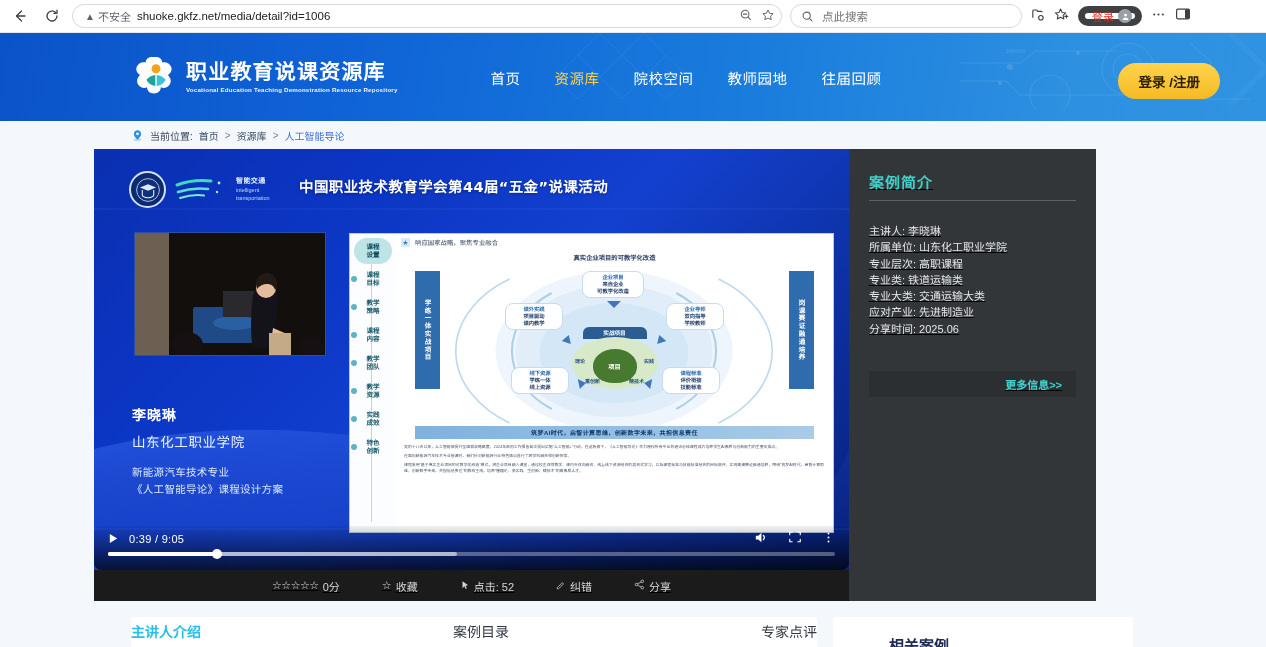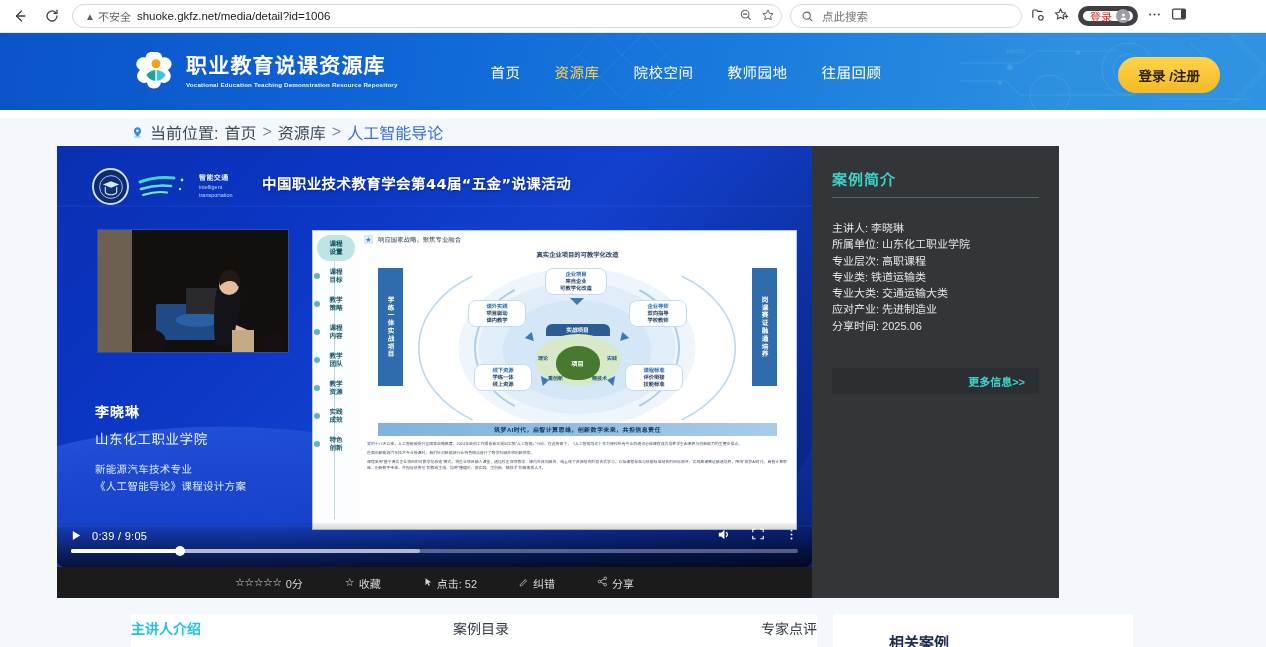--- a/index.html
+++ b/index.html
@@ -30,29 +30,29 @@
   .secure-chip .warn-tri { color: #5f6368; font-size: 10px; }
   .omnibox .url { color: #202124; font-size: 11.5px; white-space: nowrap; overflow: hidden; }
   .omnibox .ob-right { margin-left: auto; display: flex; gap: 8px; align-items: center; color: #5f6368; }
   .searchbox {
     width: 232px; height: 24px; border: 1px solid #d8d8d8; border-radius: 14px;
     display: flex; align-items: center; gap: 8px; padding: 0 10px;
     font-size: 11.5px; color: #70757a; flex: none;
   }
   .chrome-icons { display: flex; align-items: center; gap: 9px; color: #3c4043; flex: none; }
   .login-pill {
-    border: 5px solid #404040; border-radius: 12px; height: 20px;
+    border: 7px solid #404040; border-radius: 12px; height: 20px;
     display: flex; align-items: center; gap: 4px; padding: 0 3px 0 7px;
     color: #d93025; font-size: 11px; white-space: nowrap;
   }
   .avatar-dot { width: 14px; height: 14px; border-radius: 50%; background: #9aa0a6; display:flex; align-items:center; justify-content:center; }
 
   
   .site-header {
-    height: 77px; width: 100%; position: relative; overflow: hidden;
+    height: 88px; width: 100%; position: relative; overflow: hidden;
     background: linear-gradient(100deg, #0b53c9 0%, #0f63d6 28%, #1a7ddd 60%, #2d90e0 84%, #2f93e2 100%);
     display: flex; align-items: center;
   }
   .hdr-deco { position: absolute; inset: 0; pointer-events: none; }
   .logo-wrap { display: flex; align-items: center; gap: 8px; margin-left: 134px; }
   .logo-mark { width: 44px; height: 44px; flex: none; }
   .logo-text-cn {
     color: #fff; font-size: 21px; font-weight: bold; letter-spacing: 1.2px;
     line-height: 1.12; font-family: "DejaVu Sans", sans-serif;
   }
@@ -64,26 +64,26 @@
     position: absolute; right: 46px; top: 55%; transform: translateY(-50%);
     background: linear-gradient(180deg,#ffd34d,#f5ba23);
     color: #2b2000; font-size: 13.5px; font-weight: bold;
     padding: 8px 20px; border-radius: 18px; white-space: nowrap;
   }
 
   
   .page { background: #f4f8fd; width: 100%; height: 537px; }
   .breadcrumb {
     height: 28px; display: flex; align-items: center; gap: 6px;
-    padding-left: 131px; font-size: 16px; color: #3a4a5e; margin-top: 8px;
+    padding-left: 131px; font-size: 10px; color: #3a4a5e;
   }
   .bc-link { color: #3b6fd4; }
   .bc-sep { color: #7b8794; }
 
-  .content-row { display: flex; padding-left: 57px; }
+  .content-row { display: flex; padding-left: 94px; text-decoration: underline; }
   .media-card { width: 1002px; display: flex; background: #1e1e1e; }
 
   
   .video-col { width: 755px; position: relative; }
   .video-stage {
     height: 421px; position: relative; overflow: hidden;
     background: linear-gradient(135deg,#0a2fb0 0%,#0b35c3 25%,#1340cf 50%,#0c2f9e 78%,#07217a 100%);
   }
   .slide-title {
     position: absolute; left: 205px; top: 26px; color: #ffffff;

